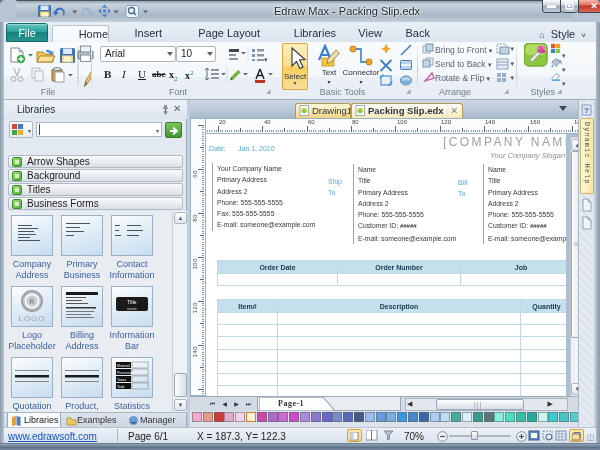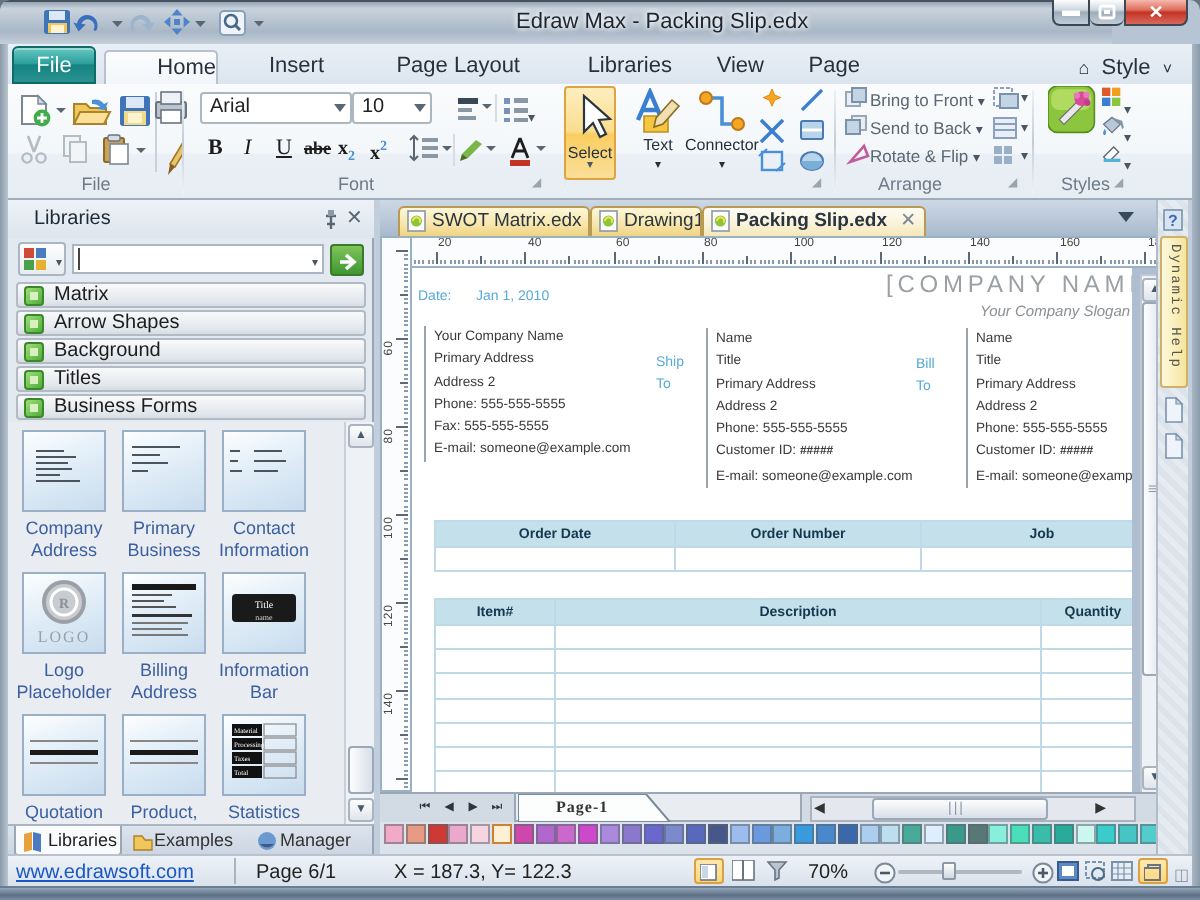--- a/index.html
+++ b/index.html
@@ -1,21 +1,21 @@
 <!DOCTYPE html>
 <html><head>
 <meta charset="utf-8">
 <style>
 * { margin:0; padding:0; box-sizing:border-box; }
 html { background:#67747f; } html,body { width:600px; height:450px; overflow:hidden; font-family:"Liberation Sans", sans-serif; }
 body { position:relative; background:#b6c4d4; border-radius:5px 5px 0 0; }
 .abs { position:absolute; }
 
 
-#titlebar { left:0; top:0; width:556px; height:22px; border-radius:5px 5px 0 0;
+#titlebar { left:16px; top:0; width:556px; height:22px; border-radius:5px 5px 0 0;
   background:linear-gradient(#7e8d9c 0%, #96a5b5 5%, #c9d3dd 20%, #b7c3cf 48%, #a9b7c6 72%, #c4cfda 100%); }
 #titlebar:before { content:""; position:absolute; left:0; top:0; width:100%; height:1px; background:#47525e; border-radius:5px 5px 0 0; }
 #sideL { left:0; top:22px; width:4px; height:421px; background:linear-gradient(90deg,#8b9aa9,#b9c5d1); }
 #sideR { left:594px; top:22px; width:6px; height:421px; background:linear-gradient(90deg,#b9c5d1,#8b9aa9); }
 #title-text { left:258px; top:5px; font-size:11px; color:#1c2530; text-shadow:0 0 3px #ffffff, 0 0 3px #ffffff; }
 .winbtn { top:0px; height:13px; border:1px solid #3c4854; border-top:none; border-radius:0 0 4px 4px;
   background:linear-gradient(#fdfdfd 0%, #cfd8e0 40%, #9fadbb 52%, #c0ccd6 100%); }
 #btn-min { left:526px; width:19px; border-radius:0 0 0 4px;}
 #btn-max { left:545px; width:17px; border-left:none; border-right:none;}
 #btn-close { left:562px; width:32px; border-radius:0 0 4px 0;
@@ -68,21 +68,21 @@
   background:linear-gradient(135deg,#9fdc7a,#4fae3a); border:1px solid #3a8a2a; border-radius:2px; }
 .lic:after { content:""; position:absolute; left:2px; top:2px; width:4px; height:4px; background:#d8f0c0; }
 .sbbtn { width:13px; height:12px; background:linear-gradient(#fdfdfd,#dfe5ec); border:1px solid #aab4c0; border-radius:2px;
   font-size:6px; color:#4a5a6a; text-align:center; line-height:11px; }
 .sbthumb { width:13px; background:linear-gradient(90deg,#fdfdfd,#d8dfe8); border:1px solid #9aa8b8; border-radius:2px; }
 .sbthumb .grip { position:absolute; left:2px; top:50%; margin-top:-5px; font-size:8px; color:#8a98a8; }
 .sbthumbh { height:11px; background:linear-gradient(#fdfdfd,#d8dfe8); border:1px solid #9aa8b8; border-radius:2px; }
 .grip2 { position:absolute; left:50%; margin-left:-6px; top:1px; font-size:7px; color:#8a98a8; letter-spacing:1px;}
 
 .thumb { position:absolute; width:42px; height:41px; background:linear-gradient(160deg,#fdfefe 0%,#e4eff8 40%,#c8dcee 100%);
-  border:1px solid #9ab0c6;font-family:Liberation Serif, serif; }
+  border:1px solid #9ab0c6; }
 .tlabel { position:absolute; width:50px; text-align:center; font-size:9px; line-height:11px; color:#3b5fa0; }
 .tline { position:absolute; height:1px; background:#4a5560; }
 
 .doctab { top:3px; height:15px; background:linear-gradient(#fdf6d8 0%,#f8e7ad 55%,#f0d382 100%);
   border:1px solid #b89a50; border-bottom:none; border-radius:3px 3px 0 0; font-size:9.5px; color:#2a3540;
   line-height:14px; padding-left:16px; white-space:nowrap; overflow:hidden; }
 .doctab.active { background:linear-gradient(#fdfcf4 0%,#faf3da 55%,#f5e7b8 100%); }
 .dticon { position:absolute; left:3px; top:1px; }
 
 .addr { font-size:6.8px; color:#3a3a3a; line-height:11.3px; letter-spacing:0px; white-space:nowrap; }
@@ -137,21 +137,21 @@
 <div id="sideL" class="abs"></div>
 <div id="sideR" class="abs"></div>
 
 <div id="tabrow" class="abs">
   <div id="tab-file" class="rtab">File</div>
   <div class="rtab active" style="left:48px; width:57px;">Home</div>
   <div class="rtab" style="left:112px; width:46px;">Insert</div>
   <div class="rtab" style="left:170px; width:86px;">Page Layout</div>
   <div class="rtab" style="left:266px; width:66px;">Libraries</div>
   <div class="rtab" style="left:336px; width:42px;">View</div>
-  <div class="rtab" style="left:384px; width:42px;">Page</div>
+  <div class="rtab" style="left:384px; width:42px;">Back</div>
   <div id="style-btn"><span style="font-size:9px;">⌂</span>&nbsp; Style &nbsp;<span style="font-size:8px;">˅</span></div>
 </div>
 
 <div id="ribbon" class="abs">
 
   <div class="rgroup" style="left:0; width:88px;">
     <div class="ric" style="left:4px; top:4px;">
       <svg width="84" height="40">
 
         <path d="M3 2 h8 l4 4 v10 h-12 z" fill="#fff" stroke="#7a8894"></path>
@@ -287,20 +287,21 @@
     </div>
     <div class="ric" style="left:120px; top:2px;">
       <svg width="14" height="44">
         <line x1="12" y1="1" x2="2" y2="11" stroke="#3a7fd0" stroke-width="1.6"></line>
         <rect x="1.5" y="16.5" width="11" height="9" rx="1" fill="#b8d4ea" stroke="#4a7ab0"></rect>
         <line x1="2" y1="21" x2="12" y2="21" stroke="#fff" stroke-width="1.5"></line>
         <ellipse cx="7" cy="36.5" rx="5.5" ry="4.5" fill="#b8d4ea" stroke="#4a7ab0"></ellipse>
         <path d="M1.5 36.5 a5.5 4.5 0 0 0 11 0" fill="#7ab0d8"></path>
       </svg>
     </div>
+    <div class="glabel" style="left:0; right:auto; width:127px;">Basic Tools</div>
     <div class="launcher" style="left:127px;">◢</div>
       <div class="gsep"></div>
   </div>
 
   <div class="rgroup" style="left:414px; width:99px;">
     <div class="ric" style="left:4px; top:1px;">
       <svg width="14" height="12">
           <rect x="1" y="3" width="7" height="7" fill="#e8eef4" stroke="#9aa8b5"></rect>
           <rect x="4" y="1" width="7" height="7" fill="#c3d4e4" stroke="#7a92ac"></rect>
         </svg>
@@ -415,21 +416,20 @@
       <div class="abs" style="left:32px; top:3px; width:126px; height:15px; background:#fff; border:1px solid #aab6c2;">
         <div class="abs" style="left:2px; top:1px; width:1px; height:11px; background:#444;"></div>
         <span class="abs" style="right:2px; top:4px; font-size:6px; color:#4a5663;">▾</span>
       </div>
       <div class="abs" style="left:161px; top:3px; width:17px; height:16px; border:1px solid #3a7a2a; border-radius:2px; background:linear-gradient(#7fc45a,#3f9632);">
         <svg class="abs" style="left:3px; top:3px;" width="11" height="10">
             <path d="M1 5 h6 M4 1.5 L8 5 L4 8.5" stroke="#fff" stroke-width="1.8" fill="none"></path>
           </svg>
       </div>
     </div>
-    <div class="lbar abs" style="top:41px;"><span class="lic"></span>Matrix</div>
     <div class="lbar abs" style="top:55px;"><span class="lic"></span>Arrow Shapes</div>
     <div class="lbar abs" style="top:69px;"><span class="lic"></span>Background</div>
     <div class="lbar abs" style="top:83px;"><span class="lic"></span>Titles</div>
     <div class="lbar abs" style="top:97px;"><span class="lic"></span>Business Forms</div>
 
     <div id="thumbs" class="abs" style="left:0; top:111px; width:168px; height:201px; background:#e9edf2; overflow:hidden;">
         <div class="thumb abs" style="left:7px; top:4px;"></div>
         <div class="tline" style="left:14px; top:14px; width:14px;"></div>
         <div class="tline" style="left:14px; top:17px; width:20px;"></div>
         <div class="tline" style="left:14px; top:20px; width:16px;"></div>
@@ -537,28 +537,20 @@
     <svg class="abs" style="left:124px; top:2px;" width="11" height="11">
         <circle cx="5.5" cy="5.5" r="4.5" fill="#6a9ad0"></circle>
         <path d="M2 7 a4.5 4.5 0 0 0 7 0 z" fill="#3a5a8a"></path>
       </svg>
     <div class="abs" style="left:136px; top:2px; font-size:9px; color:#333;">Manager</div>
   </div>
 
   <div class="abs" id="canvasarea" style="left:186px; top:0; width:389px; height:327px; background:#aebdd0;">
 
     <div class="abs" style="left:0; top:0; width:389px; height:18px; background:linear-gradient(#cdd8e5,#a9bacd);">
-      <div class="doctab abs" style="left:9px; width:96px;">
-        <svg class="dticon" width="11" height="11">
-            <rect x="1" y="0.5" width="8.5" height="10" fill="#fdfdfd" stroke="#8a98a8" stroke-width=".8"></rect>
-            <circle cx="5.2" cy="5.5" r="2.8" fill="#8cc63f"></circle>
-            <path d="M3.5 5.5 a1.8 1.8 0 1 1 3.4 .8" stroke="#f5e050" stroke-width="1" fill="none"></path>
-          </svg>
-        <span>SWOT Matrix.edx</span>
-      </div>
       <div class="doctab abs" style="left:105px; width:56px;">
         <svg class="dticon" width="11" height="11">
             <rect x="1" y="0.5" width="8.5" height="10" fill="#fdfdfd" stroke="#8a98a8" stroke-width=".8"></rect>
             <circle cx="5.2" cy="5.5" r="2.8" fill="#8cc63f"></circle>
             <path d="M3.5 5.5 a1.8 1.8 0 1 1 3.4 .8" stroke="#f5e050" stroke-width="1" fill="none"></path>
           </svg>
         <span>Drawing1</span>
       </div>
       <div class="doctab active abs" style="left:161px; width:112px;">
         <svg class="dticon" width="11" height="11">

